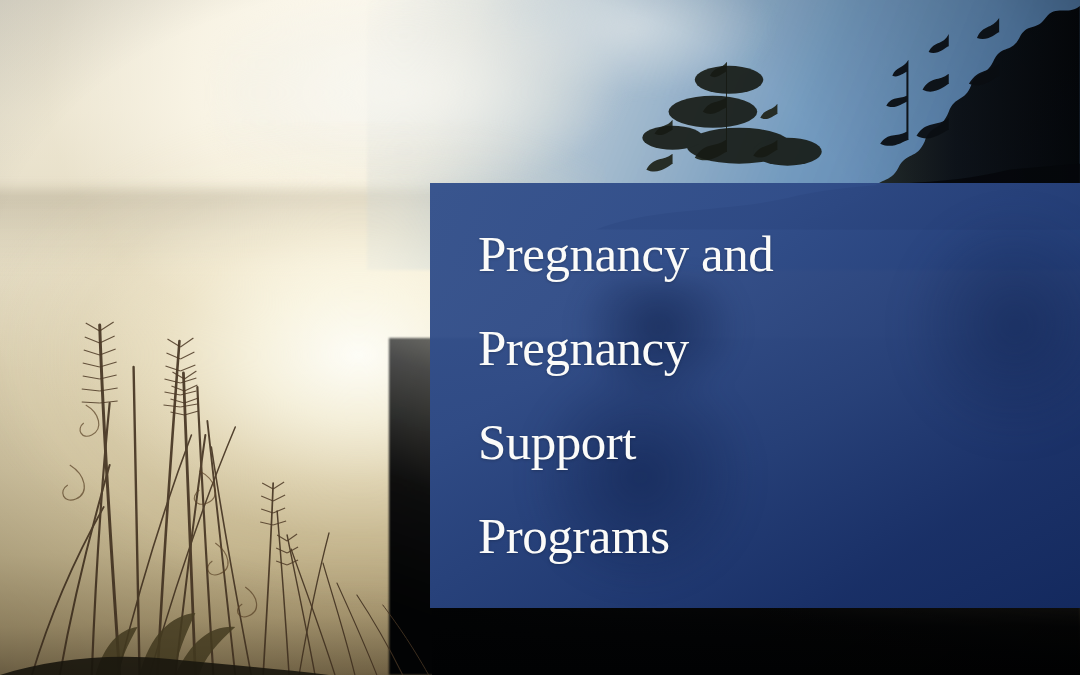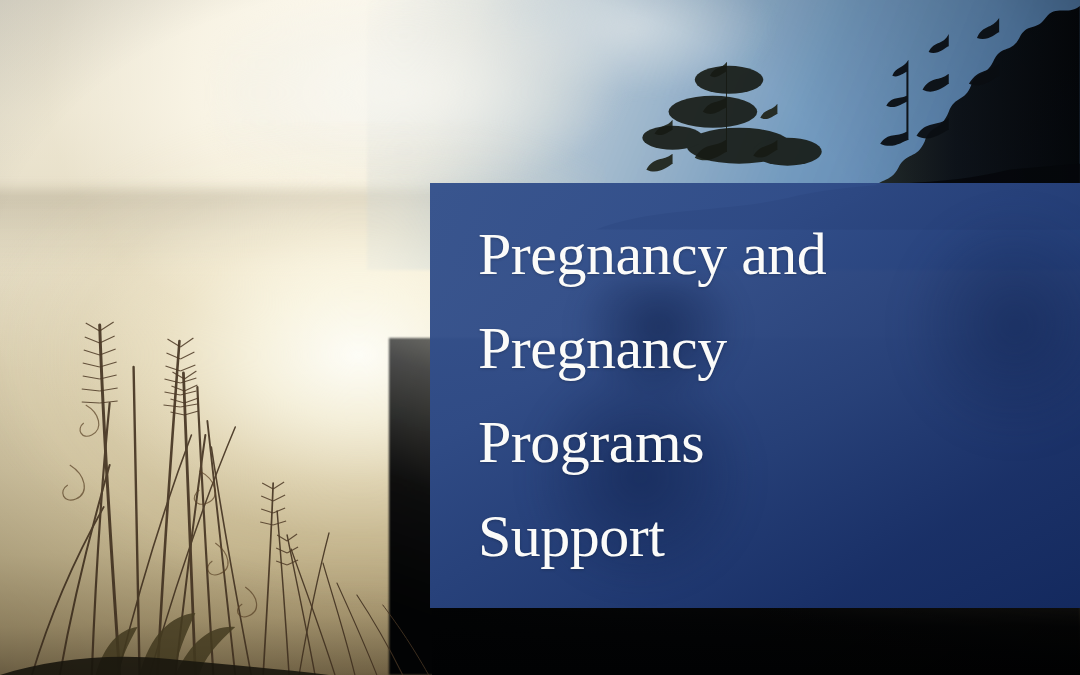--- a/index.html
+++ b/index.html
@@ -188,21 +188,21 @@
     height: 70%;
     background: radial-gradient(ellipse 56% 54% at 62% 42%, rgba(14,32,76,0.45) 0%, rgba(14,32,76,0) 74%);
     filter: blur(14px);
     pointer-events: none;
   }
 
   .title-text {
     position: relative;
     padding: 24px 0 0 48px;
     color: #fbfbf9;
-    font-size: 60px;
+    font-size: 51px;
     line-height: 94px;
     font-weight: 400;
     letter-spacing: -0.5px;
     text-shadow: 0 1px 3px rgba(0,0,0,0.22);
   }
   .title-line { display: block; white-space: nowrap; }
 </style>
 </head>
 <body>
 
@@ -338,18 +338,18 @@
     <div class="layer-vignette"></div>
   </div>
 
   <div class="title-panel">
     <div class="panel-silhouette"></div>
     <div class="panel-silhouette2"></div>
 
     <div class="title-text">
       <span class="title-line">Pregnancy and</span>
       <span class="title-line">Pregnancy</span>
+      <span class="title-line">Support</span>
       <span class="title-line">Programs</span>
-      <span class="title-line">Support</span>
     </div>
   </div>
 
 </div>
 
 </body></html>

